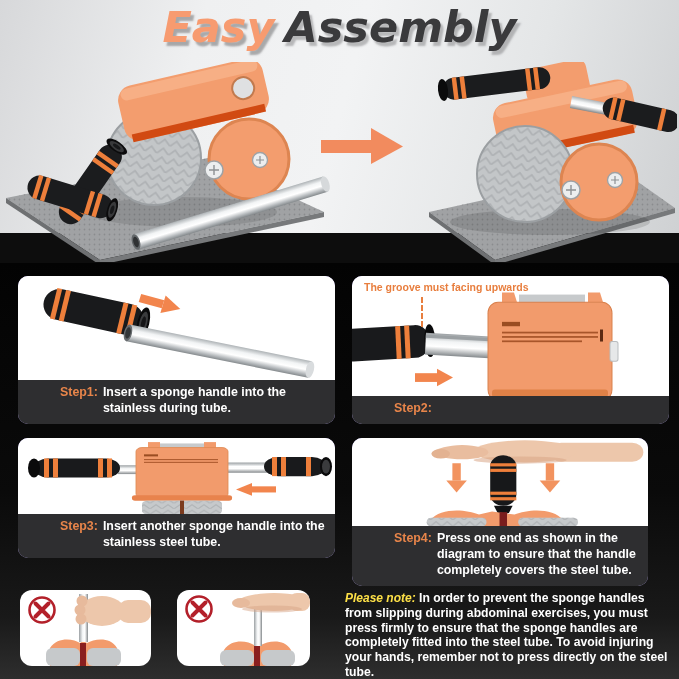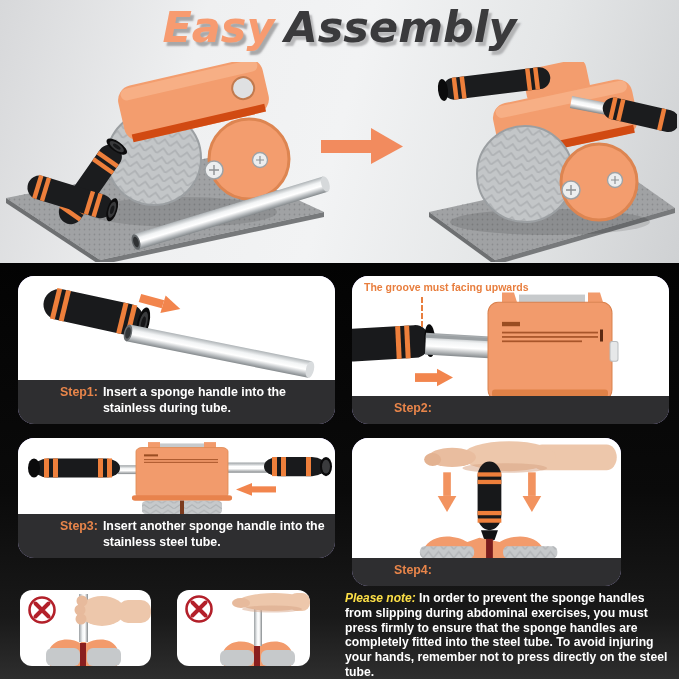--- a/index.html
+++ b/index.html
@@ -2,38 +2,38 @@
 <html><head>
 <meta charset="utf-8">
 <style>
   html,body{margin:0;padding:0;}
   body{
     width:679px;height:679px;position:relative;overflow:hidden;
     font-family:"Liberation Sans",sans-serif;background:#0d0d0d;
   }
   
   .top{
-    position:absolute;left:0;top:0;width:679px;height:263px;
+    position:absolute;left:0;top:0;width:679px;height:233px;
     background:linear-gradient(105deg,#d7d8da 0%,#eff0f1 28%,#f2f3f4 50%,#e4e6e7 75%,#cfd1d3 100%);
   }
   .title{
     position:absolute;left:0;top:0;width:679px;text-align:center;
     font-family:"DejaVu Sans",sans-serif;font-style:italic;font-weight:bold;
     font-size:43px;line-height:1.3;white-space:nowrap;letter-spacing:0px;
   }
   .title .easy{color:#F79B70;text-shadow:3px 4px 2px rgba(110,110,112,0.55);}
   .title .assembly{color:#3A3A3C;text-shadow:3px 4px 2px rgba(125,125,128,0.5);margin-left:10px;}
   .abs{position:absolute;}
   
   .steps-bg{
     position:absolute;left:0;top:263px;width:679px;height:416px;
     background:linear-gradient(180deg,#030303 0%,#0a0a0a 55%,#191919 85%,#2e2e2e 100%);
   }
   .panel{
-    position:absolute;background:#c4b5fd;border-radius:16px;overflow:hidden;
+    position:absolute;background:#c4b5fd;border-radius:10px;overflow:hidden;
     display:flex;flex-direction:column;
   }
   .illus{flex:1 1 auto;position:relative;background:#fff;min-height:0;}
   .illus svg{width:100%;height:100%;display:block;}
   .caption{
     background:#2E2E30;padding:5px 9px 7px 10px;display:flex;gap:5px;
     font-size:12.4px;font-weight:bold;line-height:1.28;flex:0 0 auto;
   }
   .step-label{color:#E8854A;white-space:nowrap;margin-left:32px;}
   .step-text{color:#ffffff;}
@@ -332,21 +332,21 @@
         <polygon points="16,-2 0,7.5 16,17"></polygon>
       </g>
     </svg>
   </div>
   <div class="caption">
     <span class="step-label">Step3:</span>
     <span class="step-text">Insert another sponge handle into the stainless steel tube.</span>
   </div>
 </div>
 
-<div class="panel" style="left:352px;top:438px;width:269px;height:148px;">
+<div class="panel" style="left:352px;top:438px;width:296px;height:148px;">
   <div class="illus">
     <svg viewBox="0 0 317 112" preserveAspectRatio="none">
       <defs>
         <pattern id="chevF" width="12" height="8" patternUnits="userSpaceOnUse">
           <path d="M0,8 L6,2 L12,8" fill="none" stroke="#AFB2B5" stroke-width="1.5"></path>
         </pattern>
       </defs>
       <g>
         <rect x="212" y="6" width="100" height="24" rx="12" fill="#EDC7AB"></rect>
         <ellipse cx="185" cy="17" rx="55" ry="14" fill="#EDC7AB"></ellipse>
@@ -377,20 +377,21 @@
         <rect x="80" y="101" width="64" height="11" rx="5" fill="#C6C9CB"></rect>
         <rect x="80" y="101" width="64" height="11" rx="5" fill="url(#chevF)" opacity="0.9"></rect>
         <rect x="178" y="101" width="64" height="11" rx="5" fill="#C6C9CB"></rect>
         <rect x="178" y="101" width="64" height="11" rx="5" fill="url(#chevF)" opacity="0.9"></rect>
         <rect x="158" y="94" width="8" height="18" fill="#7A1D1D"></rect>
       </g>
     </svg>
   </div>
   <div class="caption">
     <span class="step-label">Step4:</span>
+    <span class="step-text">Press one end as shown in the diagram to ensure that the handle completely covers the steel tube.</span>
   </div>
 </div>
 
 <div class="wrong" style="left:20px;top:590px;width:131px;height:76px;">
   <svg viewBox="0 0 131 76" preserveAspectRatio="none">
     <defs>
       <linearGradient id="tubeG" x1="0" y1="0" x2="1" y2="0">
         <stop offset="0" stop-color="#9ba0a3"></stop>
           <stop offset=".4" stop-color="#f4f6f7"></stop>
         <stop offset=".65" stop-color="#ffffff"></stop>

